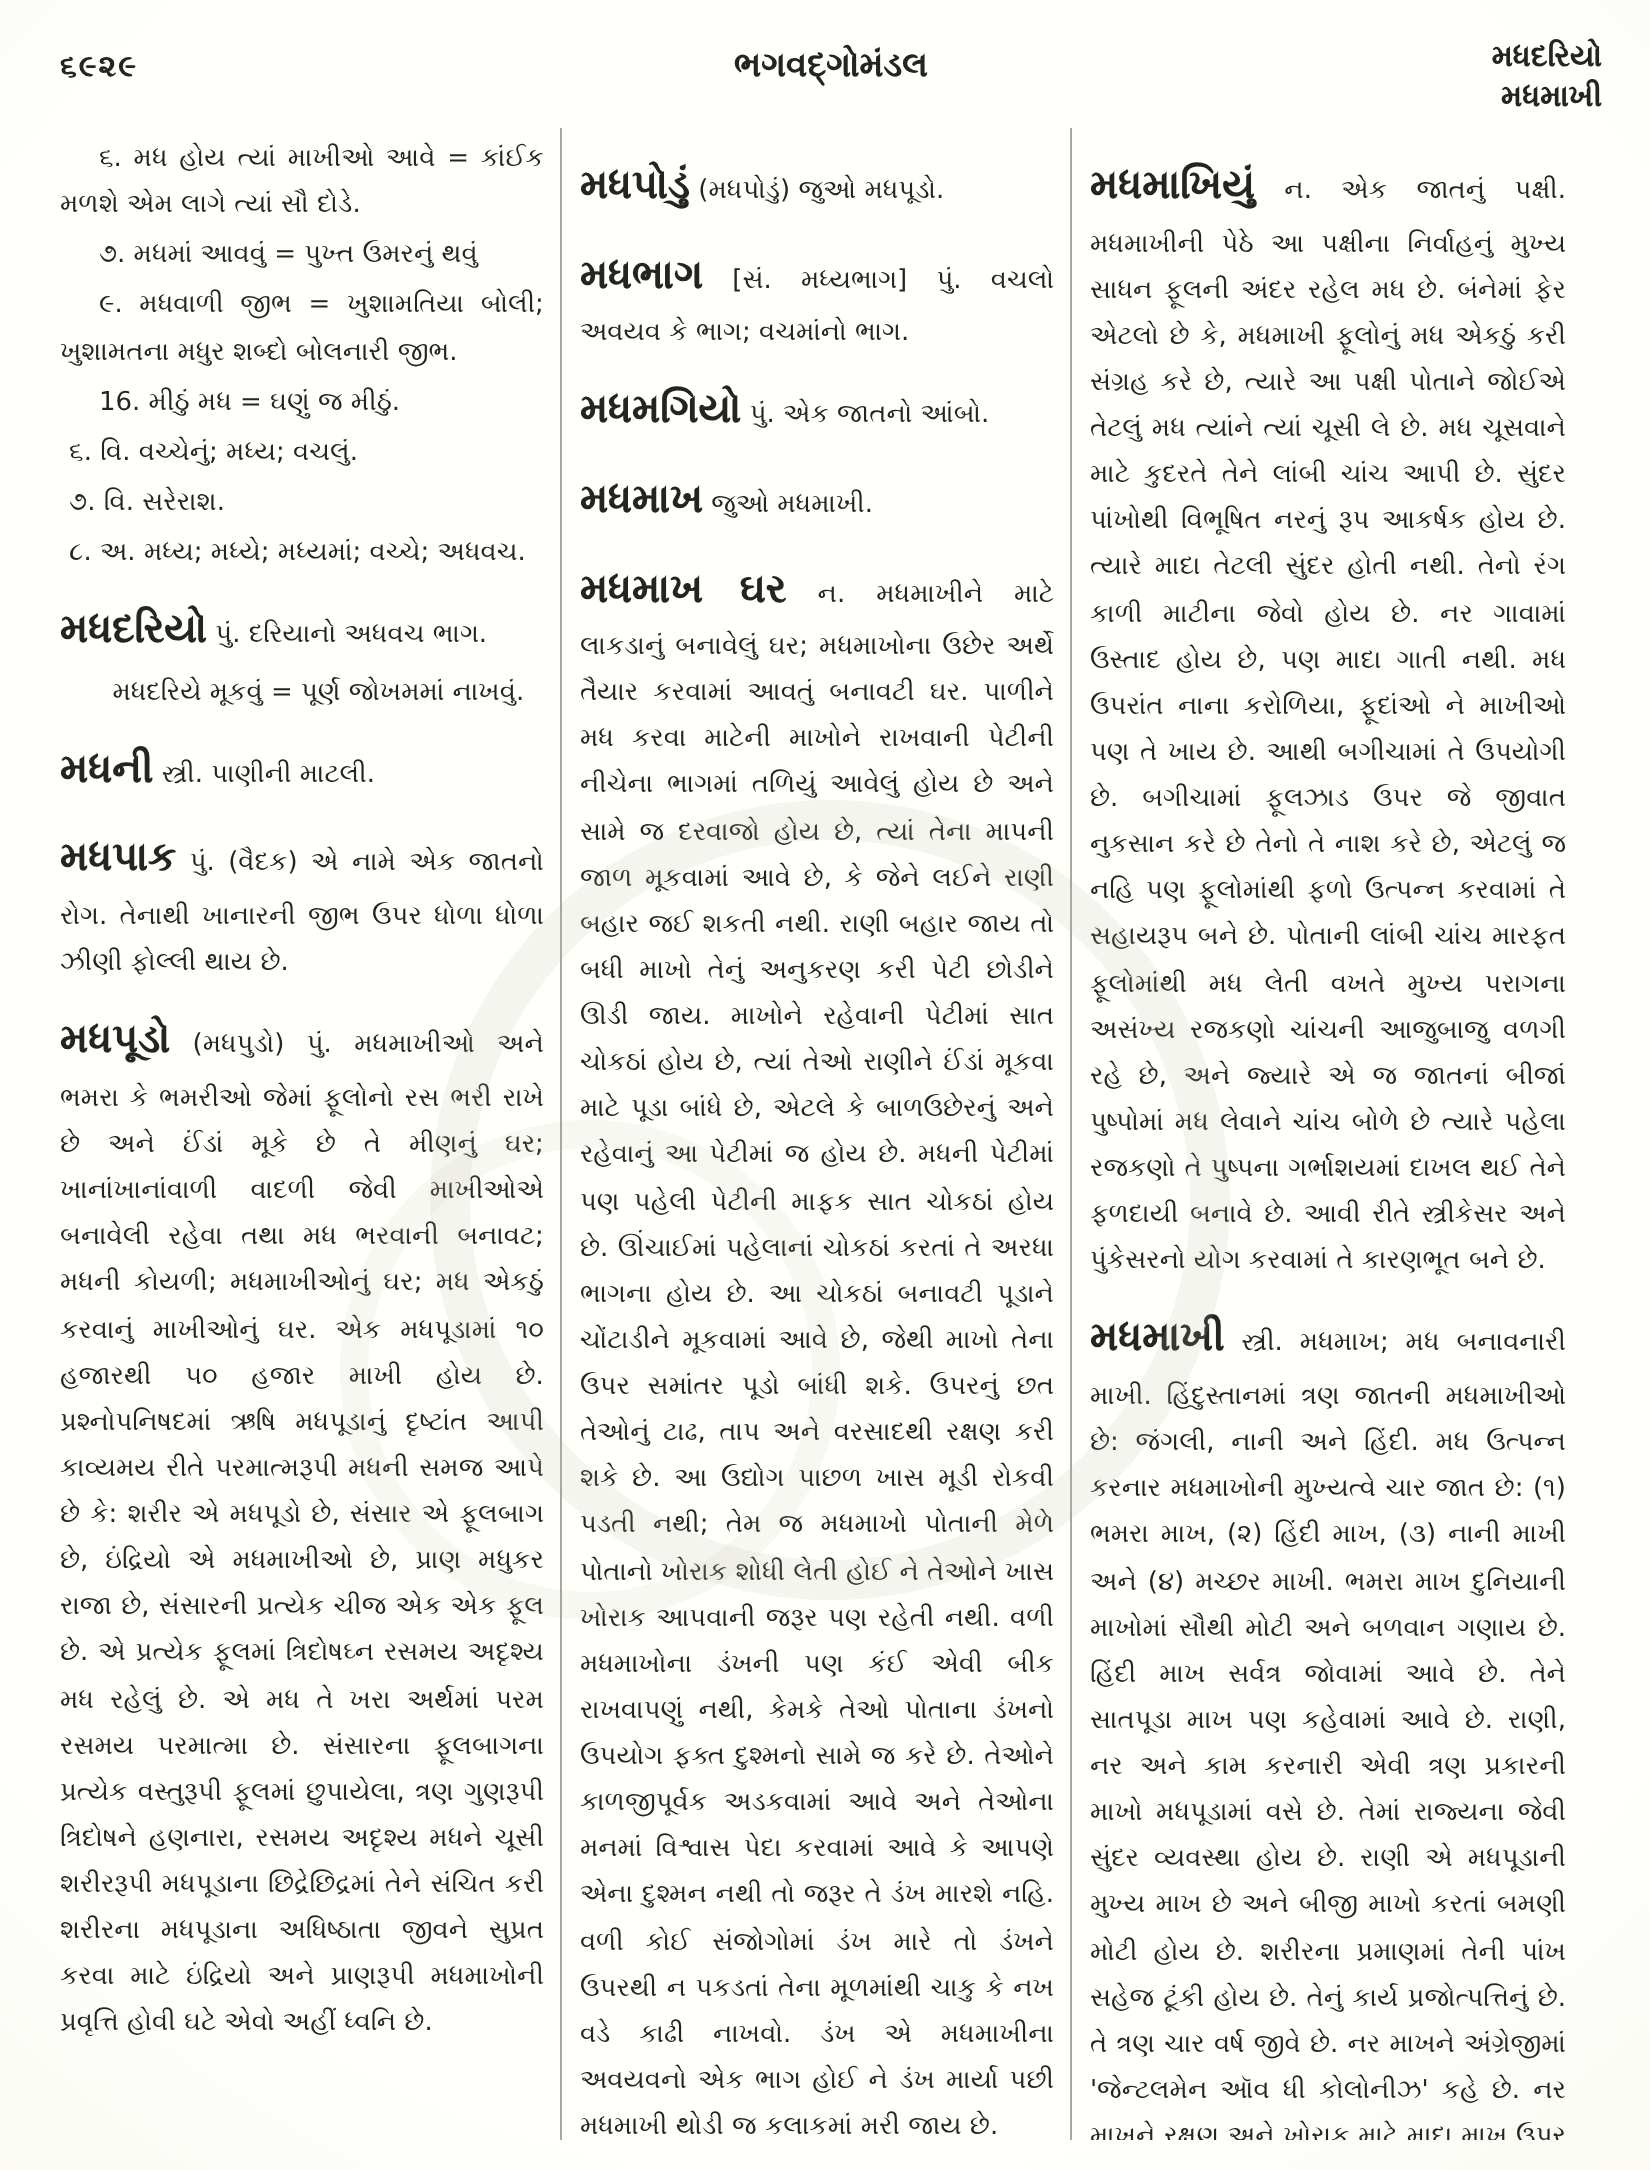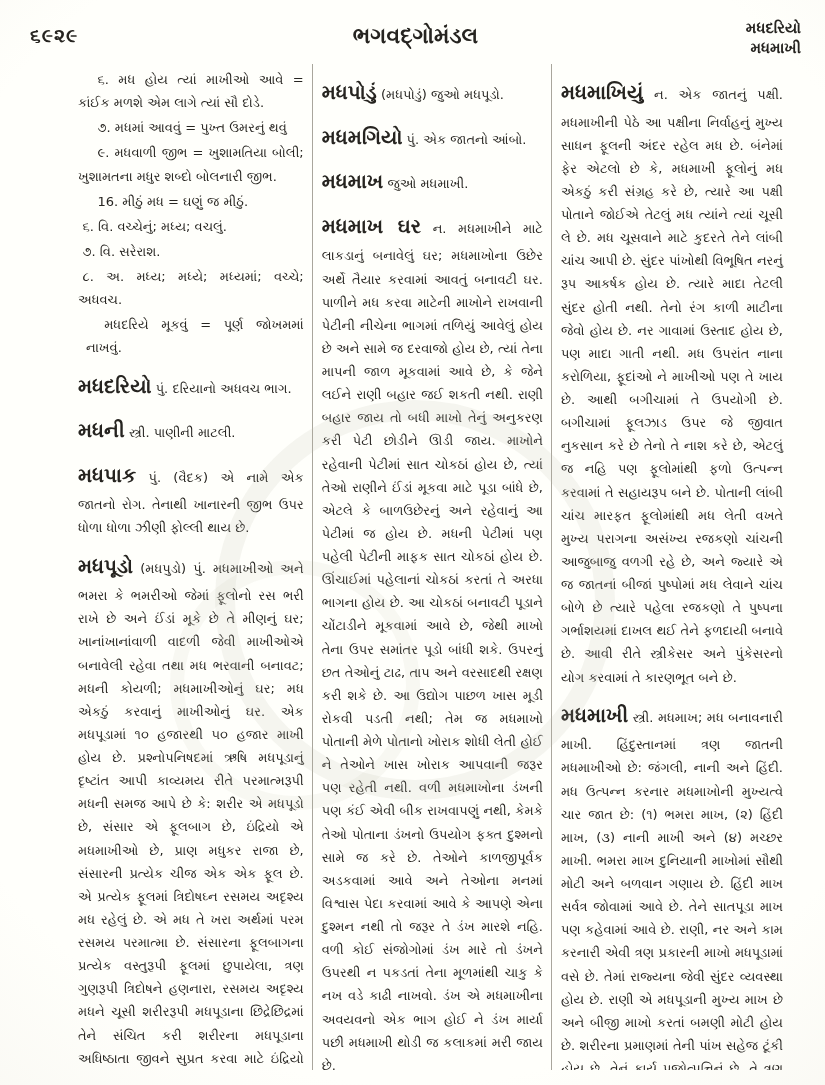--- a/index.html
+++ b/index.html
@@ -41,44 +41,43 @@
   }
   .page-header{
     display:flex;
     align-items:flex-start;
     padding:18px 24px 0 30px;
     height:56px;
   }
   .page-number{
     flex:0 0 160px;
     font-weight:bold;
-    font-size:19px;
+    font-size:15px;
     letter-spacing:1px;
     padding-top:6px;
   }
   .book-title{
     flex:1;
     text-align:center;
     font-weight:bold;
-    font-size:22px;
+    font-size:17px;
     padding-top:5px;
   }
   .guide-words{
     flex:0 0 160px;
     text-align:right;
     font-weight:bold;
     font-size:15px;
     line-height:1.35;
     display:flex;flex-direction:column;
   }
   .columns{
     display:flex;
     padding:8px 34px 0 26px;
     height:1014px;
-    margin-left:48px;
   }
   .col{
     width:260px;
     padding:2px 8px 0 4px;
     overflow:hidden;
     font-size:13px;
     line-height:1.78;
     text-align:justify;
   }
   .col-1,.col-2{
@@ -115,28 +114,29 @@
 
   <main class="columns">
     <section class="col col-1">
         <p class="blk idiom">૬. મધ હોય ત્યાં માખીઓ આવે = કાંઈક મળશે એમ લાગે ત્યાં સૌ દોડે.</p>
         <p class="blk idiom">૭. મધમાં આવવું = પુખ્ત ઉમરનું થવું</p>
         <p class="blk idiom">૯. મધવાળી જીભ = ખુશામતિયા બોલી; ખુશામતના મધુર શબ્દો બોલનારી જીભ.</p>
         <p class="blk idiom">16. મીઠું મધ = ઘણું જ મીઠું.</p>
         <p class="blk sense">૬. વિ. વચ્ચેનું; મધ્ય; વચલું.</p>
         <p class="blk sense">૭. વિ. સરેરાશ.</p>
         <p class="blk sense">૮. અ. મધ્ય; મધ્યે; મધ્યમાં; વચ્ચે; અધવચ.</p>
+        <p class="blk entry"><span class="hw">મધદરિયો</span> પું. દરિયાનો અધવચ ભાગ.</p>
         <p class="blk sub">મધદરિયે મૂકવું = પૂર્ણ જોખમમાં નાખવું.</p>
-        <p class="blk entry"><span class="hw">મધદરિયો</span> પું. દરિયાનો અધવચ ભાગ.</p>
         <p class="blk entry"><span class="hw">મધની</span> સ્ત્રી. પાણીની માટલી.</p>
         <p class="blk entry"><span class="hw">મધપાક</span> પું. (વૈદક) એ નામે એક જાતનો રોગ. તેનાથી ખાનારની જીભ ઉપર ધોળા ધોળા ઝીણી ફોલ્લી થાય છે.</p>
         <p class="blk entry"><span class="hw">મધપૂડો</span> (મધપુડો) પું. મધમાખીઓ અને ભમરા કે ભમરીઓ જેમાં ફૂલોનો રસ ભરી રાખે છે અને ઈંડાં મૂકે છે તે મીણનું ઘર; ખાનાંખાનાંવાળી વાદળી જેવી માખીઓએ બનાવેલી રહેવા તથા મધ ભરવાની બનાવટ; મધની કોયળી; મધમાખીઓનું ઘર; મધ એકઠું કરવાનું માખીઓનું ઘર. એક મધપૂડામાં ૧૦ હજારથી ૫૦ હજાર માખી હોય છે. પ્રશ્નોપનિષદમાં ઋષિ મધપૂડાનું દૃષ્ટાંત આપી કાવ્યમય રીતે પરમાત્મરૂપી મધની સમજ આપે છે કે: શરીર એ મધપૂડો છે, સંસાર એ ફૂલબાગ છે, ઇંદ્રિયો એ મધમાખીઓ છે, પ્રાણ મધુકર રાજા છે, સંસારની પ્રત્યેક ચીજ એક એક ફૂલ છે. એ પ્રત્યેક ફૂલમાં ત્રિદોષઘ્ન રસમય અદૃશ્ય મધ રહેલું છે. એ મધ તે ખરા અર્થમાં પરમ રસમય પરમાત્મા છે. સંસારના ફૂલબાગના પ્રત્યેક વસ્તુરૂપી ફૂલમાં છુપાયેલા, ત્રણ ગુણરૂપી ત્રિદોષને હણનારા, રસમય અદૃશ્ય મધને ચૂસી શરીરરૂપી મધપૂડાના છિદ્રેછિદ્રમાં તેને સંચિત કરી શરીરના મધપૂડાના અધિષ્ઠાતા જીવને સુપ્રત કરવા માટે ઇંદ્રિયો અને પ્રાણરૂપી મધમાખોની પ્રવૃત્તિ હોવી ઘટે એવો અહીં ધ્વનિ છે.</p>
       </section>
     <section class="col col-2">
         <p class="blk entry"><span class="hw">મધપોડું</span> (મધપોડું) જુઓ મધપૂડો.</p>
+        <p class="blk entry"><span class="hw">મધભાગ</span> [સં. મધ્યભાગ] પું. વચલો અવયવ કે ભાગ; વચમાંનો ભાગ.</p>
         <p class="blk entry"><span class="hw">મધમગિયો</span> પું. એક જાતનો આંબો.</p>
         <p class="blk entry"><span class="hw">મધમાખ</span> જુઓ મધમાખી.</p>
         <p class="blk entry"><span class="hw">મધમાખ ઘર</span> ન. મધમાખીને માટે લાકડાનું બનાવેલું ઘર; મધમાખોના ઉછેર અર્થે તૈયાર કરવામાં આવતું બનાવટી ઘર. પાળીને મધ કરવા માટેની માખોને રાખવાની પેટીની નીચેના ભાગમાં તળિયું આવેલું હોય છે અને સામે જ દરવાજો હોય છે, ત્યાં તેના માપની જાળ મૂકવામાં આવે છે, કે જેને લઈને રાણી બહાર જઈ શકતી નથી. રાણી બહાર જાય તો બધી માખો તેનું અનુકરણ કરી પેટી છોડીને ઊડી જાય. માખોને રહેવાની પેટીમાં સાત ચોકઠાં હોય છે, ત્યાં તેઓ રાણીને ઈંડાં મૂકવા માટે પૂડા બાંધે છે, એટલે કે બાળઉછેરનું અને રહેવાનું આ પેટીમાં જ હોય છે. મધની પેટીમાં પણ પહેલી પેટીની માફક સાત ચોકઠાં હોય છે. ઊંચાઈમાં પહેલાનાં ચોકઠાં કરતાં તે અરધા ભાગના હોય છે. આ ચોકઠાં બનાવટી પૂડાને ચોંટાડીને મૂકવામાં આવે છે, જેથી માખો તેના ઉપર સમાંતર પૂડો બાંધી શકે. ઉપરનું છત તેઓનું ટાઢ, તાપ અને વરસાદથી રક્ષણ કરી શકે છે. આ ઉદ્યોગ પાછળ ખાસ મૂડી રોકવી પડતી નથી; તેમ જ મધમાખો પોતાની મેળે પોતાનો ખોરાક શોધી લેતી હોઈ ને તેઓને ખાસ ખોરાક આપવાની જરૂર પણ રહેતી નથી. વળી મધમાખોના ડંખની પણ કંઈ એવી બીક રાખવાપણું નથી, કેમકે તેઓ પોતાના ડંખનો ઉપયોગ ફક્ત દુશ્મનો સામે જ કરે છે. તેઓને કાળજીપૂર્વક અડકવામાં આવે અને તેઓના મનમાં વિશ્વાસ પેદા કરવામાં આવે કે આપણે એના દુશ્મન નથી તો જરૂર તે ડંખ મારશે નહિ. વળી કોઈ સંજોગોમાં ડંખ મારે તો ડંખને ઉપરથી ન પકડતાં તેના મૂળમાંથી ચાકુ કે નખ વડે કાઢી નાખવો. ડંખ એ મધમાખીના અવયવનો એક ભાગ હોઈ ને ડંખ માર્યા પછી મધમાખી થોડી જ કલાકમાં મરી જાય છે.</p>
         <p class="blk entry"><span class="hw">મધમાખા</span> સ્ત્રી. ફૂલોનો રસ એકઠો કરનારી માખી; પૂડામાં રસ એકઠો કરનારી માખી; મધ બનાવનારી માખી; ચર્મપત્રી વર્ગનું ષટ્પદી પ્રાણી. ભમરા પોતાનાં ઈંડાંને તથા બચ્ચાંને માટે કરોળિયા વગેરે જંતુઓ ભરી રાખે છે. તેને બદલે મધમાખ ફૂલોનો પરાગ અને ફૂલોમાંનું મધ ભરે છે. એની જાત ઘણી છે, તેમ તેમની</p>
       </section>
     <section class="col col-3">
         <p class="blk entry"><span class="hw">મધમાખિયું</span> ન. એક જાતનું પક્ષી. મધમાખીની પેઠે આ પક્ષીના નિર્વાહનું મુખ્ય સાધન ફૂલની અંદર રહેલ મધ છે. બંનેમાં ફેર એટલો છે કે, મધમાખી ફૂલોનું મધ એકઠું કરી સંગ્રહ કરે છે, ત્યારે આ પક્ષી પોતાને જોઈએ તેટલું મધ ત્યાંને ત્યાં ચૂસી લે છે. મધ ચૂસવાને માટે કુદરતે તેને લાંબી ચાંચ આપી છે. સુંદર પાંખોથી વિભૂષિત નરનું રૂપ આકર્ષક હોય છે. ત્યારે માદા તેટલી સુંદર હોતી નથી. તેનો રંગ કાળી માટીના જેવો હોય છે. નર ગાવામાં ઉસ્તાદ હોય છે, પણ માદા ગાતી નથી. મધ ઉપરાંત નાના કરોળિયા, ફૂદાંઓ ને માખીઓ પણ તે ખાય છે. આથી બગીચામાં તે ઉપયોગી છે. બગીચામાં ફૂલઝાડ ઉપર જે જીવાત નુકસાન કરે છે તેનો તે નાશ કરે છે, એટલું જ નહિ પણ ફૂલોમાંથી ફળો ઉત્પન્ન કરવામાં તે સહાયરૂપ બને છે. પોતાની લાંબી ચાંચ મારફત ફૂલોમાંથી મધ લેતી વખતે મુખ્ય પરાગના અસંખ્ય રજકણો ચાંચની આજુબાજુ વળગી રહે છે, અને જ્યારે એ જ જાતનાં બીજાં પુષ્પોમાં મધ લેવાને ચાંચ બોળે છે ત્યારે પહેલા રજકણો તે પુષ્પના ગર્ભાશયમાં દાખલ થઈ તેને ફળદાયી બનાવે છે. આવી રીતે સ્ત્રીકેસર અને પુંકેસરનો યોગ કરવામાં તે કારણભૂત બને છે.</p>
         <p class="blk entry"><span class="hw">મધમાખી</span> સ્ત્રી. મધમાખ; મધ બનાવનારી માખી. હિંદુસ્તાનમાં ત્રણ જાતની મધમાખીઓ છે: જંગલી, નાની અને હિંદી. મધ ઉત્પન્ન કરનાર મધમાખોની મુખ્યત્વે ચાર જાત છે: (૧) ભમરા માખ, (૨) હિંદી માખ, (૩) નાની માખી અને (૪) મચ્છર માખી. ભમરા માખ દુનિયાની માખોમાં સૌથી મોટી અને બળવાન ગણાય છે. હિંદી માખ સર્વત્ર જોવામાં આવે છે. તેને સાતપૂડા માખ પણ કહેવામાં આવે છે. રાણી, નર અને કામ કરનારી એવી ત્રણ પ્રકારની માખો મધપૂડામાં વસે છે. તેમાં રાજ્યના જેવી સુંદર વ્યવસ્થા હોય છે. રાણી એ મધપૂડાની મુખ્ય માખ છે અને બીજી માખો કરતાં બમણી મોટી હોય છે. શરીરના પ્રમાણમાં તેની પાંખ સહેજ ટૂંકી હોય છે. તેનું કાર્ય પ્રજોત્પત્તિનું છે. તે ત્રણ ચાર વર્ષ જીવે છે. નર માખને અંગ્રેજીમાં 'જેન્ટલમેન ઑવ ધી કોલોનીઝ' કહે છે. નર માખને રક્ષણ અને ખોરાક માટે માદા માખ ઉપર આધાર રાખવો પડે છે. તેનું આયુષ્ય બહુ જ ટૂંકું હોય છે.</p>
       </section>
   </main>

